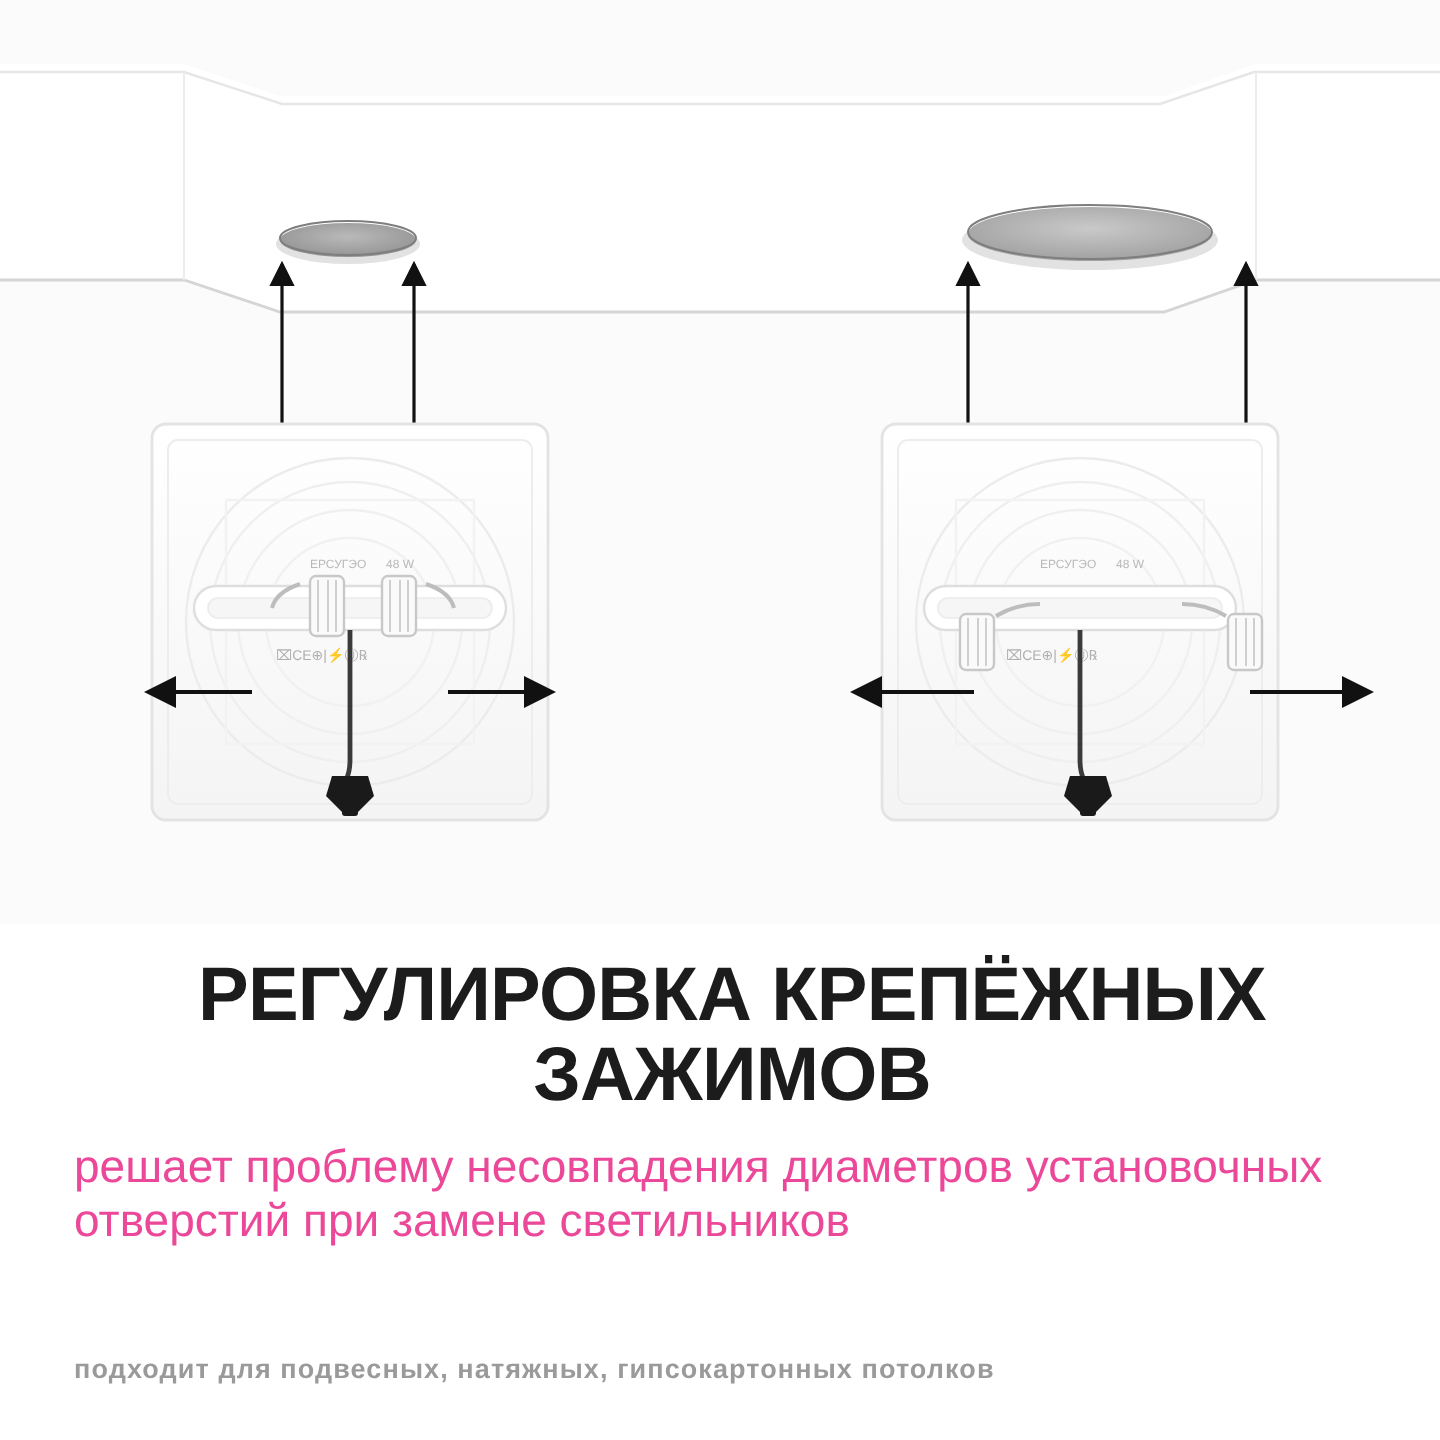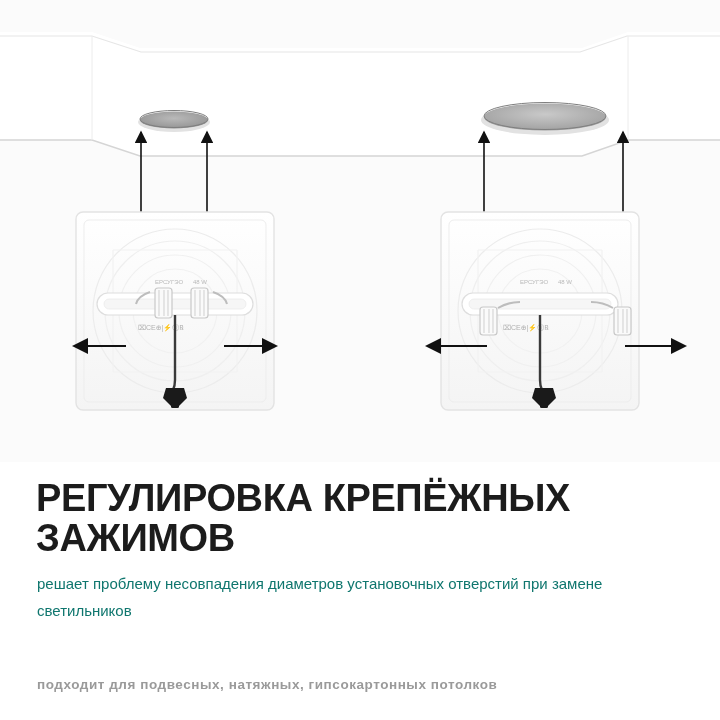--- a/index.html
+++ b/index.html
@@ -48,30 +48,31 @@
     position: absolute;
     left: 36px;
     top: 16px;
     width: 660px;
     font-size: 38px;
     line-height: 40px;
     font-weight: 700;
     letter-spacing: -0.4px;
     color: #1c1c1c;
     text-transform: uppercase;
+    text-align: center;
   }
   .subhead {
     position: absolute;
     left: 37px;
     top: 108px;
     width: 664px;
-    font-size: 15px;
+    font-size: 23px;
     line-height: 27px;
     font-weight: 400;
-    color: #0f766e;
+    color: #ec4899;
   }
   .footnote {
     position: absolute;
     left: 37px;
     top: 214px;
     width: 664px;
     font-size: 13.5px;
     line-height: 18px;
     font-weight: 700;
     letter-spacing: 0.55px;

